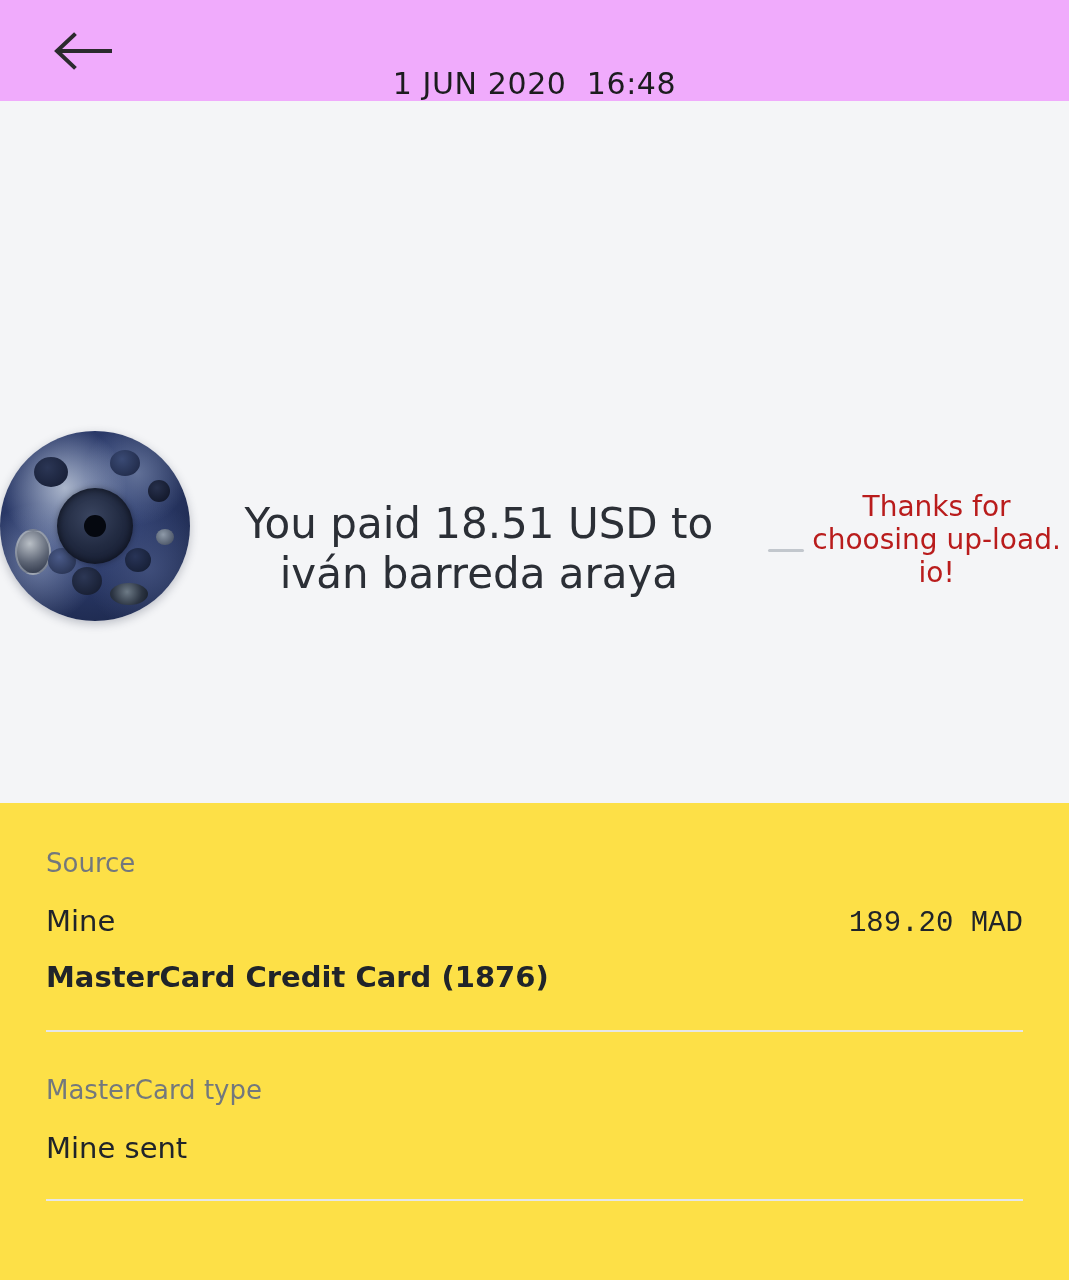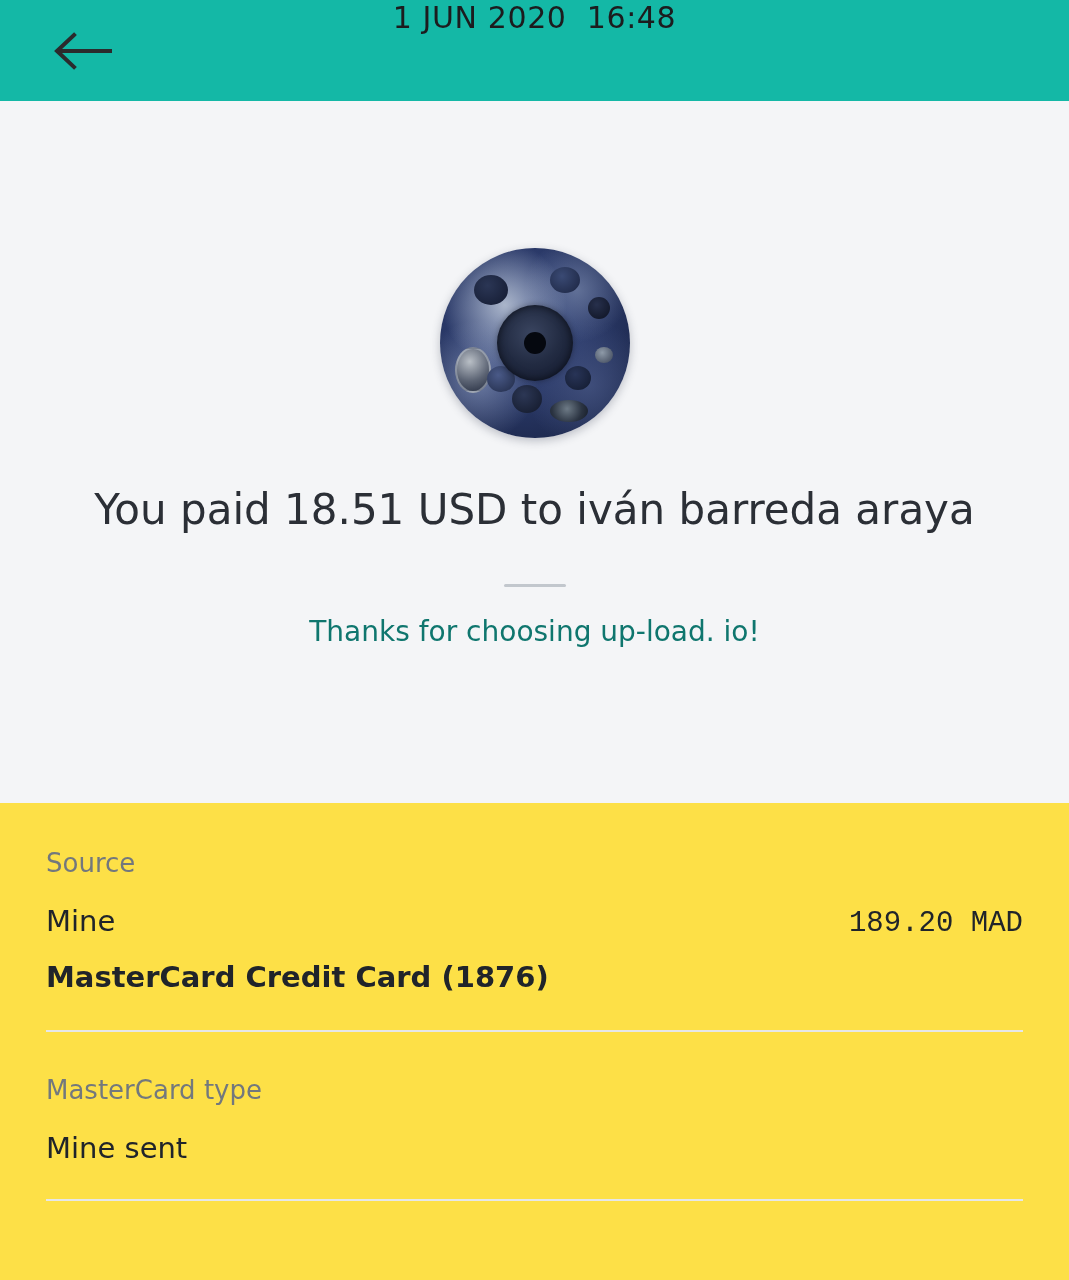--- a/index.html
+++ b/index.html
@@ -21,23 +21,23 @@
     background: #ffffff;
     display: flex;
     flex-direction: column;
   }
 
   
   .appbar {
     position: relative;
     height: 101px;
     flex: 0 0 101px;
-    background: #14b8a6;
-    display: flex;
-    align-items: flex-start;
+    background: #f0abfc;
+    display: flex;
+    align-items: flex-end;
   }
   .back-button {
     position: absolute;
     left: 44px;
     top: 50%;
     transform: translateY(-50%);
     width: 78px;
     height: 60px;
     display: flex;
     align-items: center;
@@ -56,21 +56,21 @@
     font-family: "DejaVu Sans", sans-serif;
     white-space: pre;
   }
 
   
   .hero {
     flex: 0 0 702px;
     height: 702px;
     background: #f4f5f7;
     display: flex;
-    flex-direction: column;
+    flex-direction: row;
     align-items: center;
     box-sizing: border-box;
     padding-top: 147px;
   }
   .avatar {
     width: 190px;
     height: 190px;
     border-radius: 50%;
     position: relative;
     overflow: hidden;
@@ -122,21 +122,21 @@
   .hero-divider {
     margin-top: 49px;
     width: 62px;
     height: 3px;
     background: #c2c7cd;
     border-radius: 2px;
   }
   .hero-note {
     margin-top: 28px;
     font-size: 28px;
-    color: #0f766e;
+    color: #b91c1c;
     text-align: center;
     font-family: "DejaVu Sans", sans-serif;
   }
 
   
   .details {
     flex: 1 1 auto;
     background: #fde047;
     padding: 0 46px;
     box-sizing: border-box;

